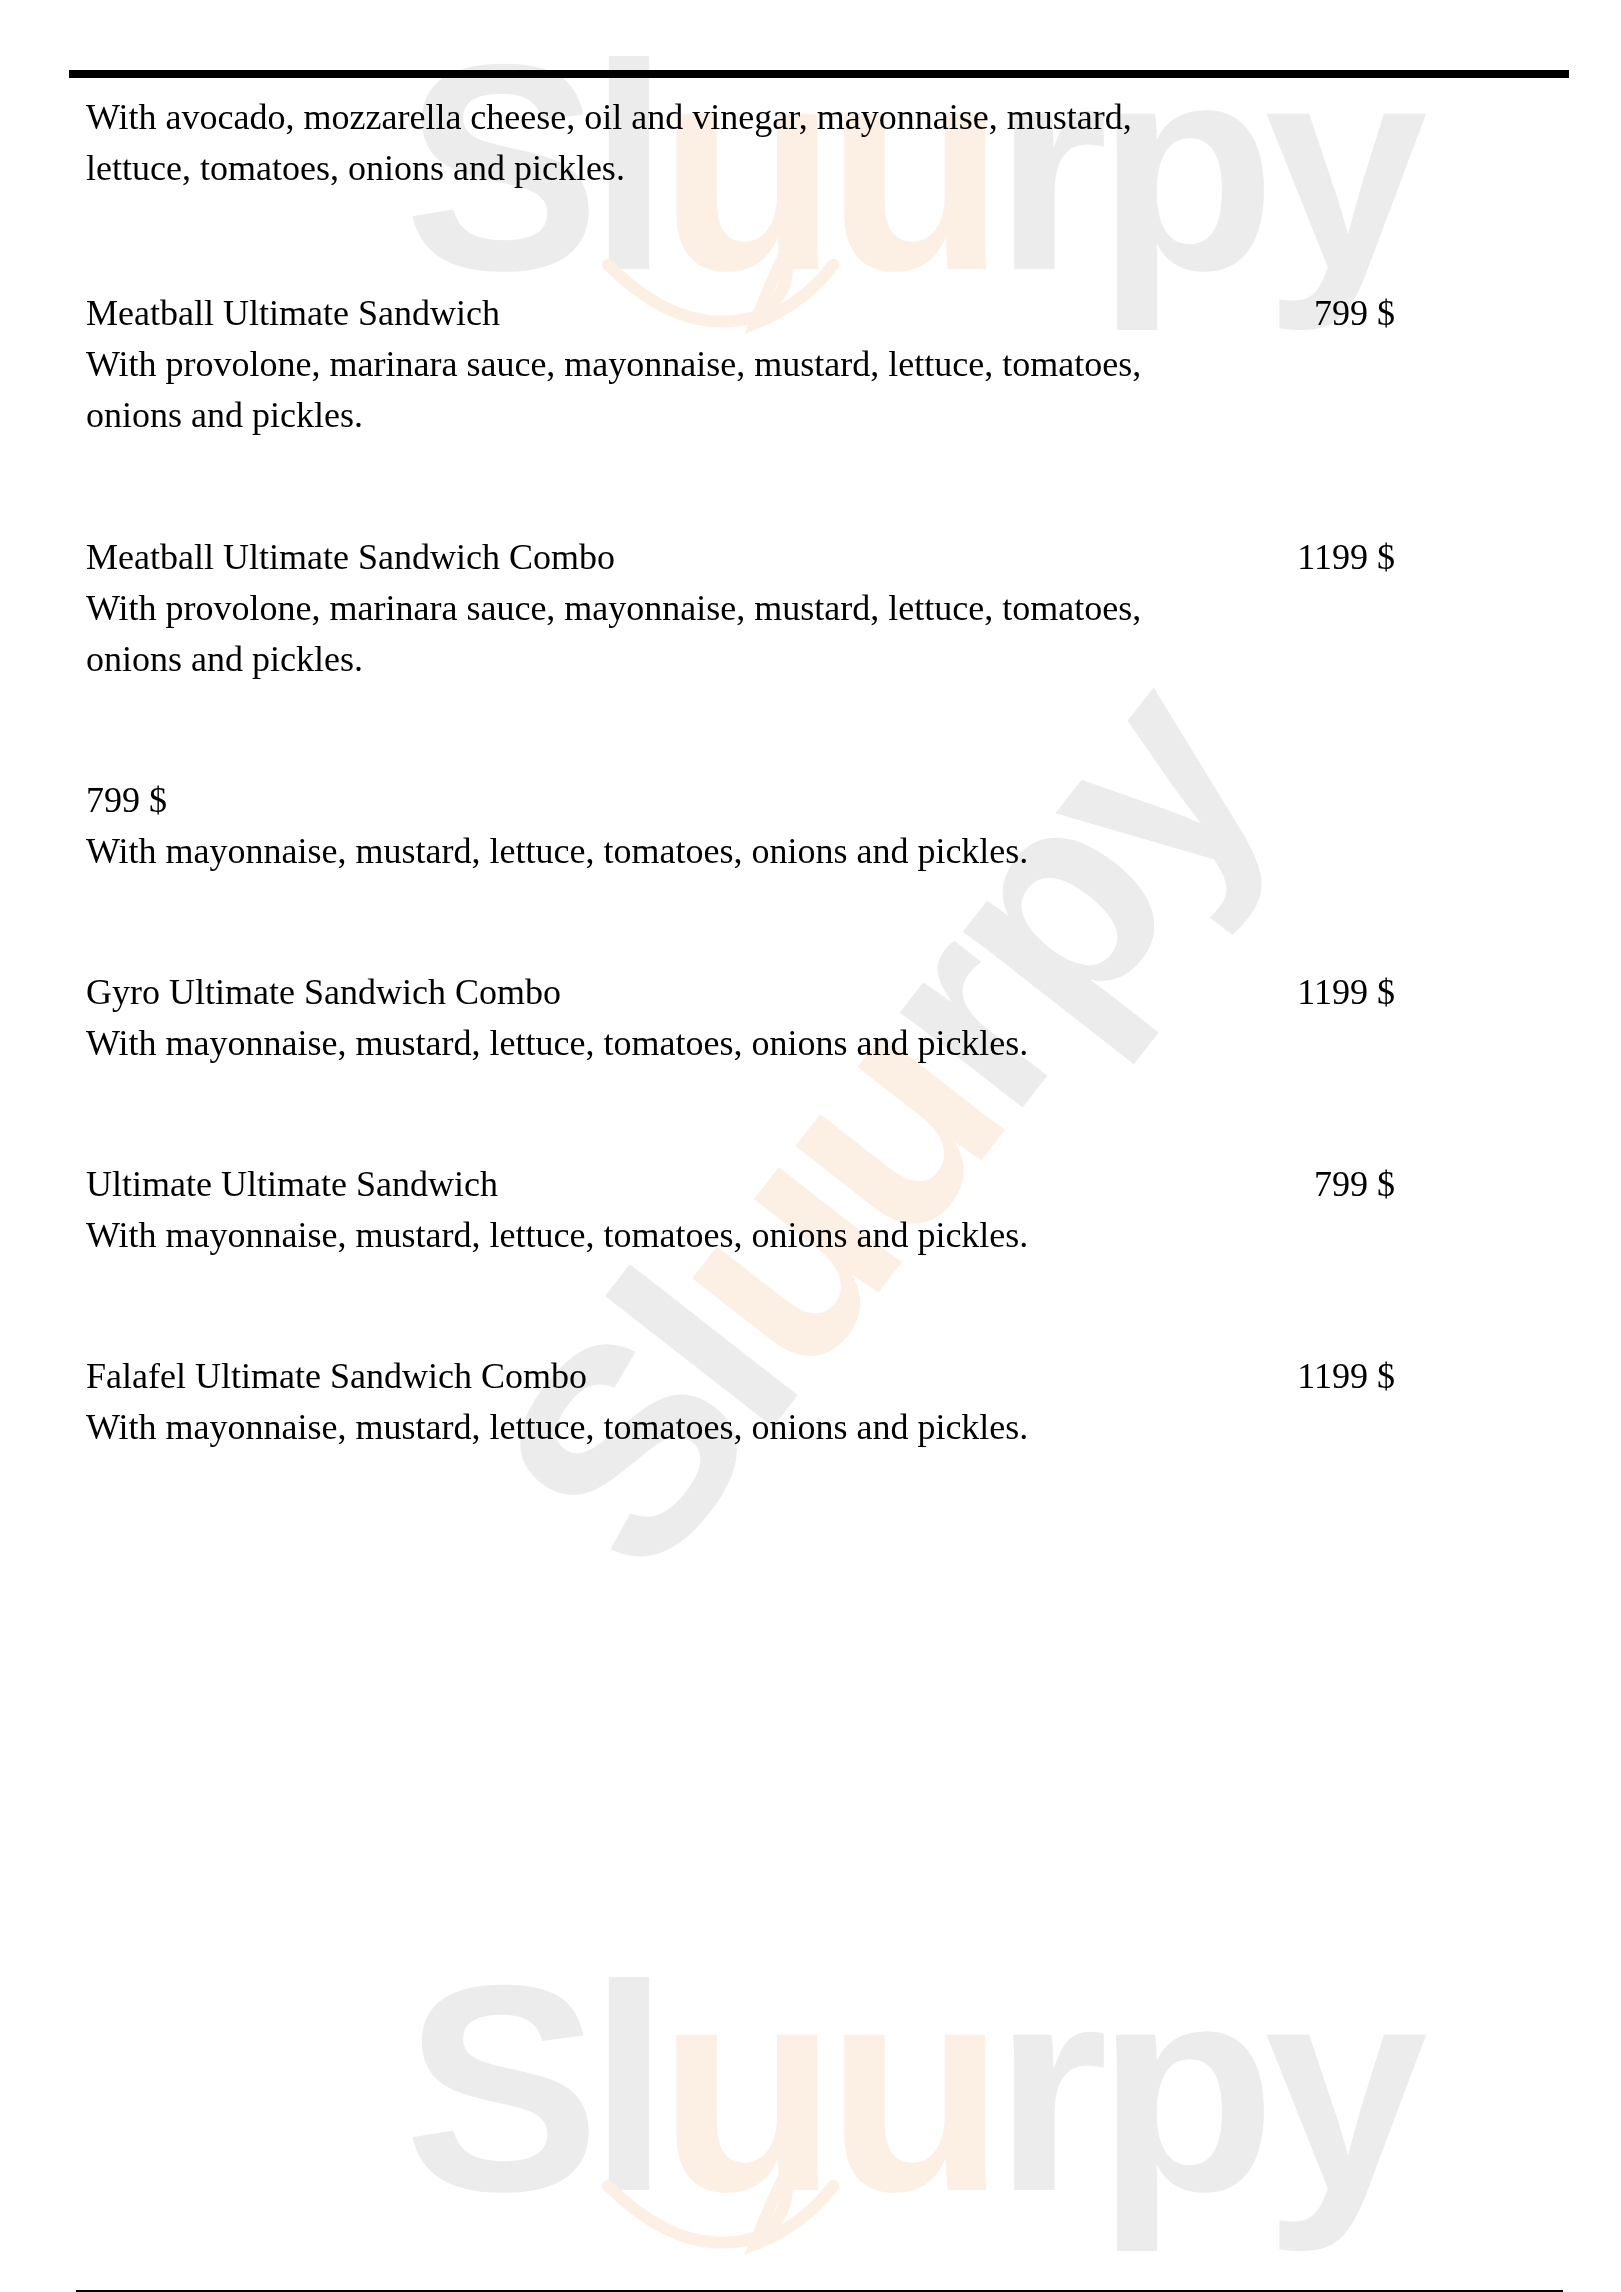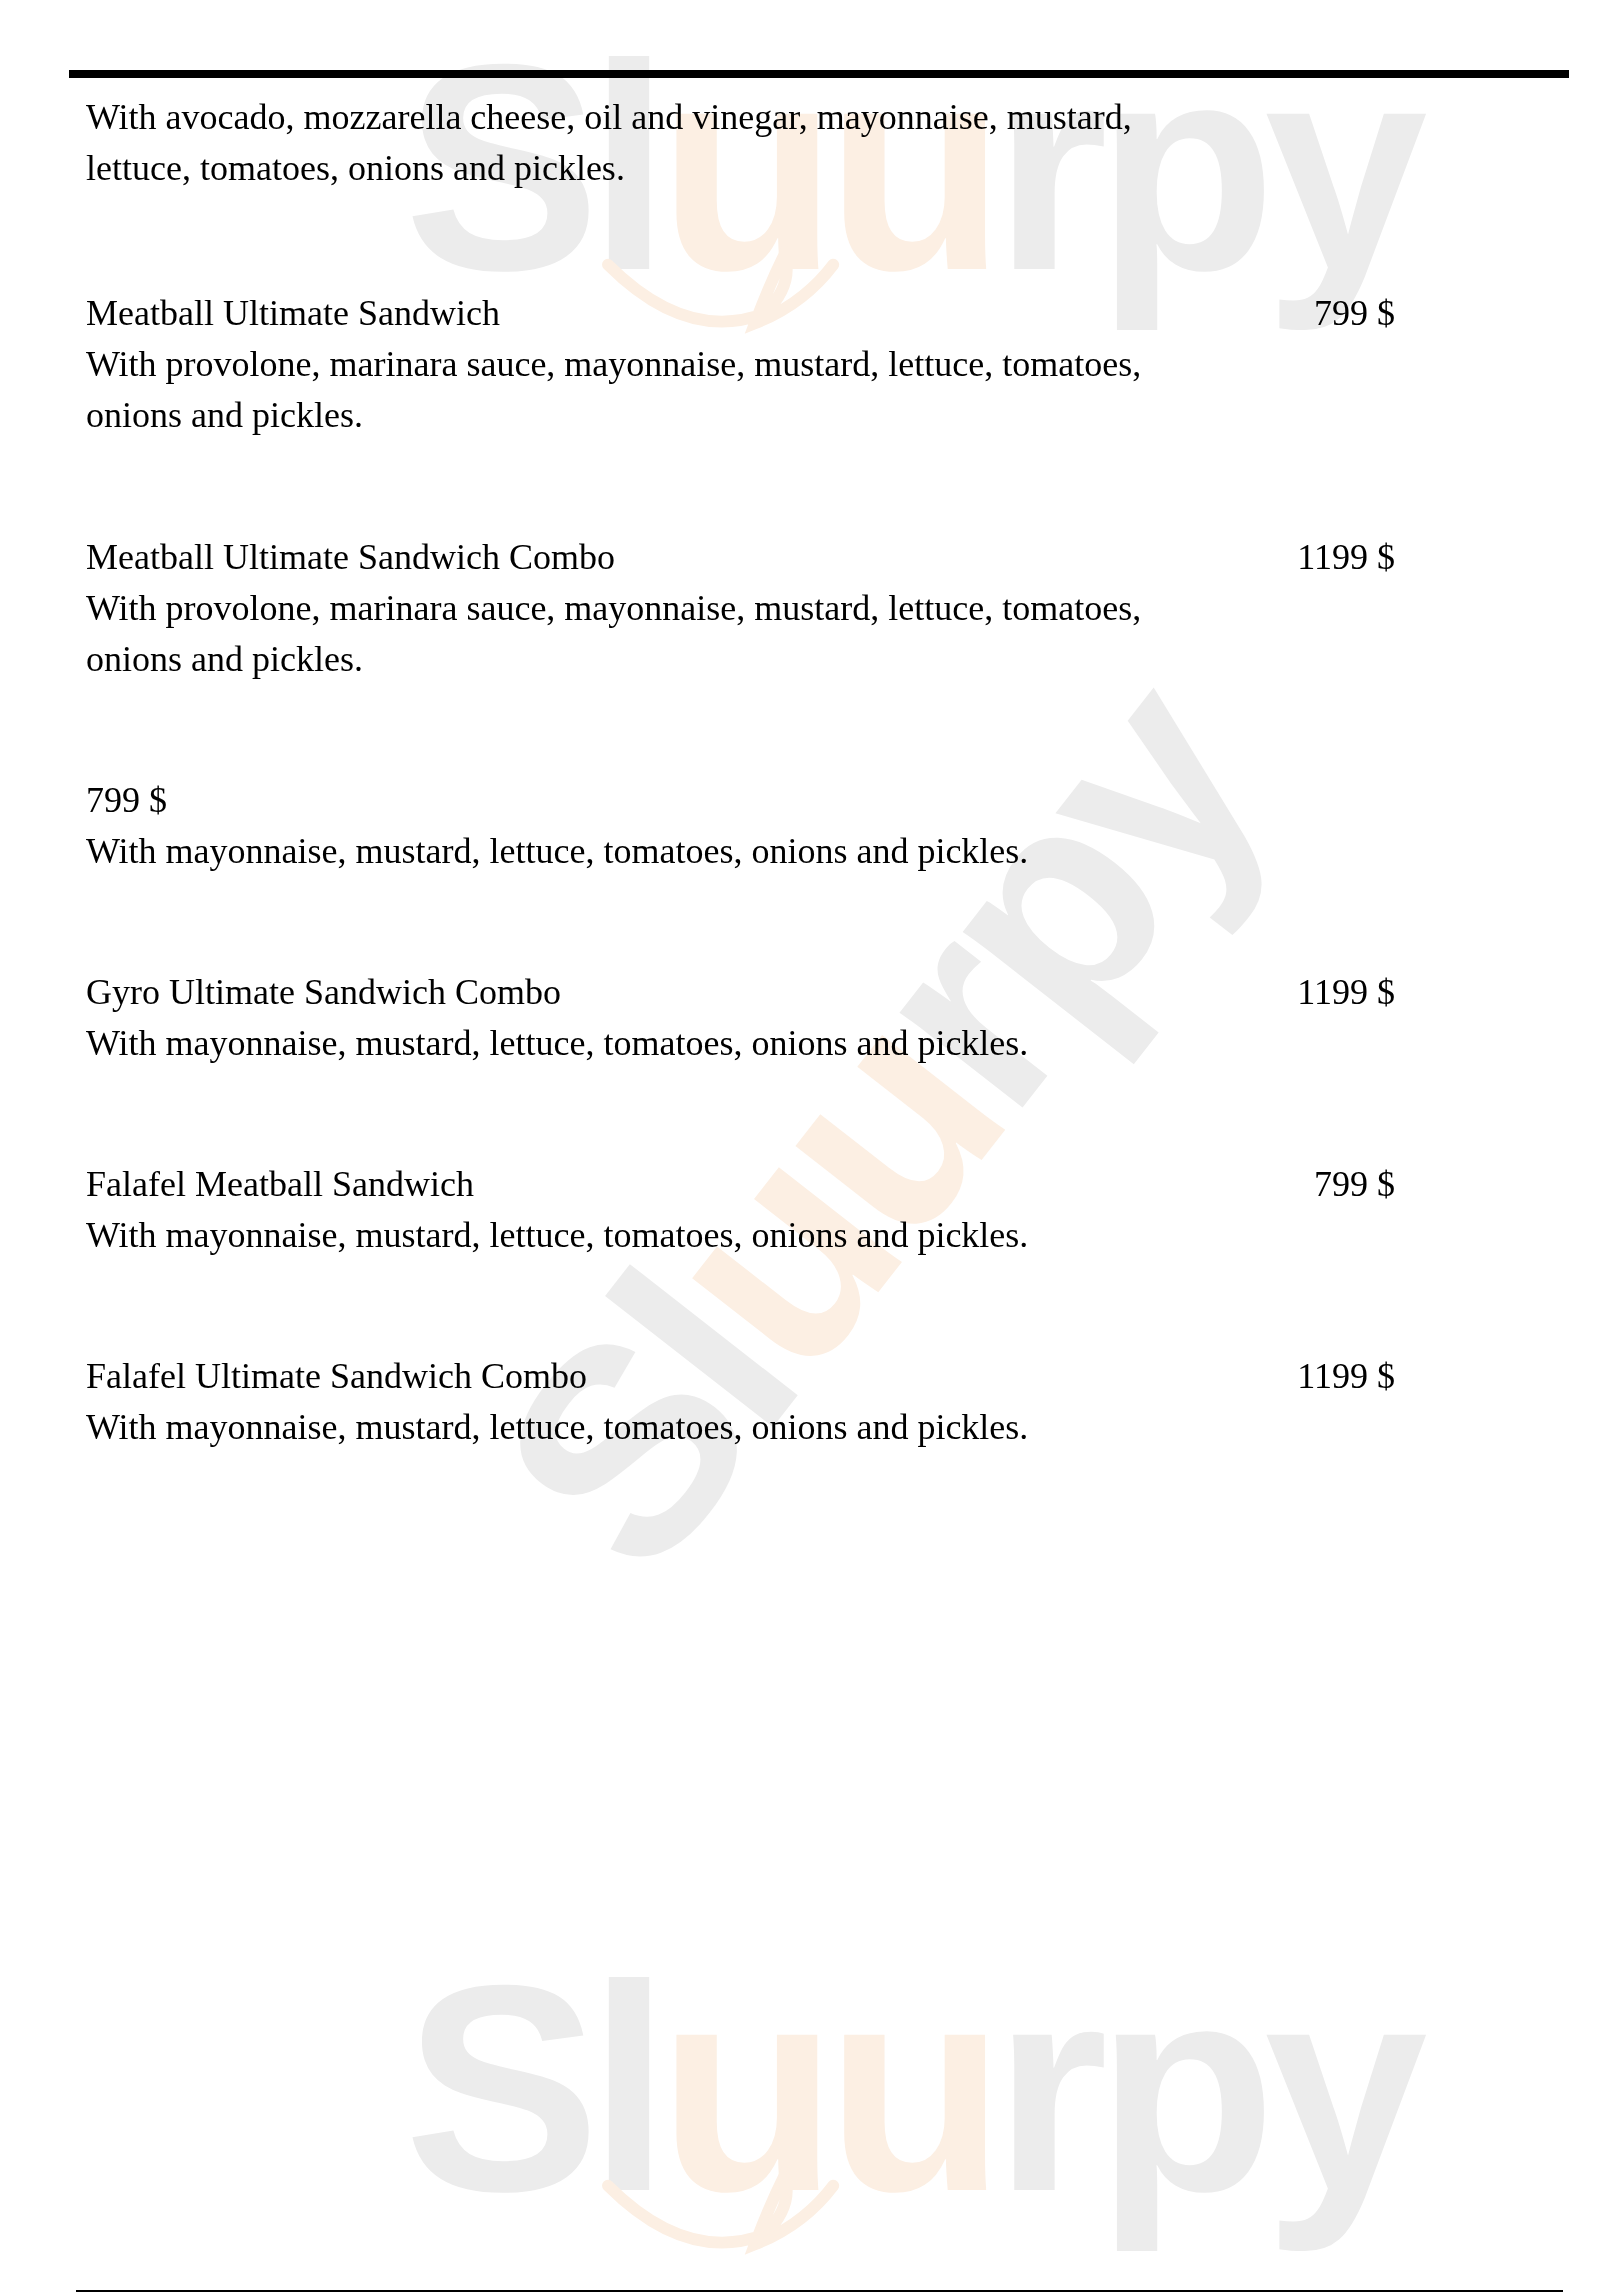--- a/index.html
+++ b/index.html
@@ -79,21 +79,21 @@
   <div class="item" style="height:180px">
     <div class="title-row">
       <span>Gyro Ultimate Sandwich Combo</span>
       <span class="price">1199 $</span>
     </div>
     <div class="desc">With mayonnaise, mustard, lettuce, tomatoes, onions and pickles.</div>
   </div>
 
   <div class="item" style="height:180px">
     <div class="title-row">
-      <span>Falafel Meatball Sandwich</span>
+      <span>Ultimate Ultimate Sandwich</span>
       <span class="price">799 $</span>
     </div>
     <div class="desc">With mayonnaise, mustard, lettuce, tomatoes, onions and pickles.</div>
   </div>
 
   <div class="item" style="height:180px">
     <div class="title-row">
       <span>Falafel Ultimate Sandwich Combo</span>
       <span class="price">1199 $</span>
     </div>

